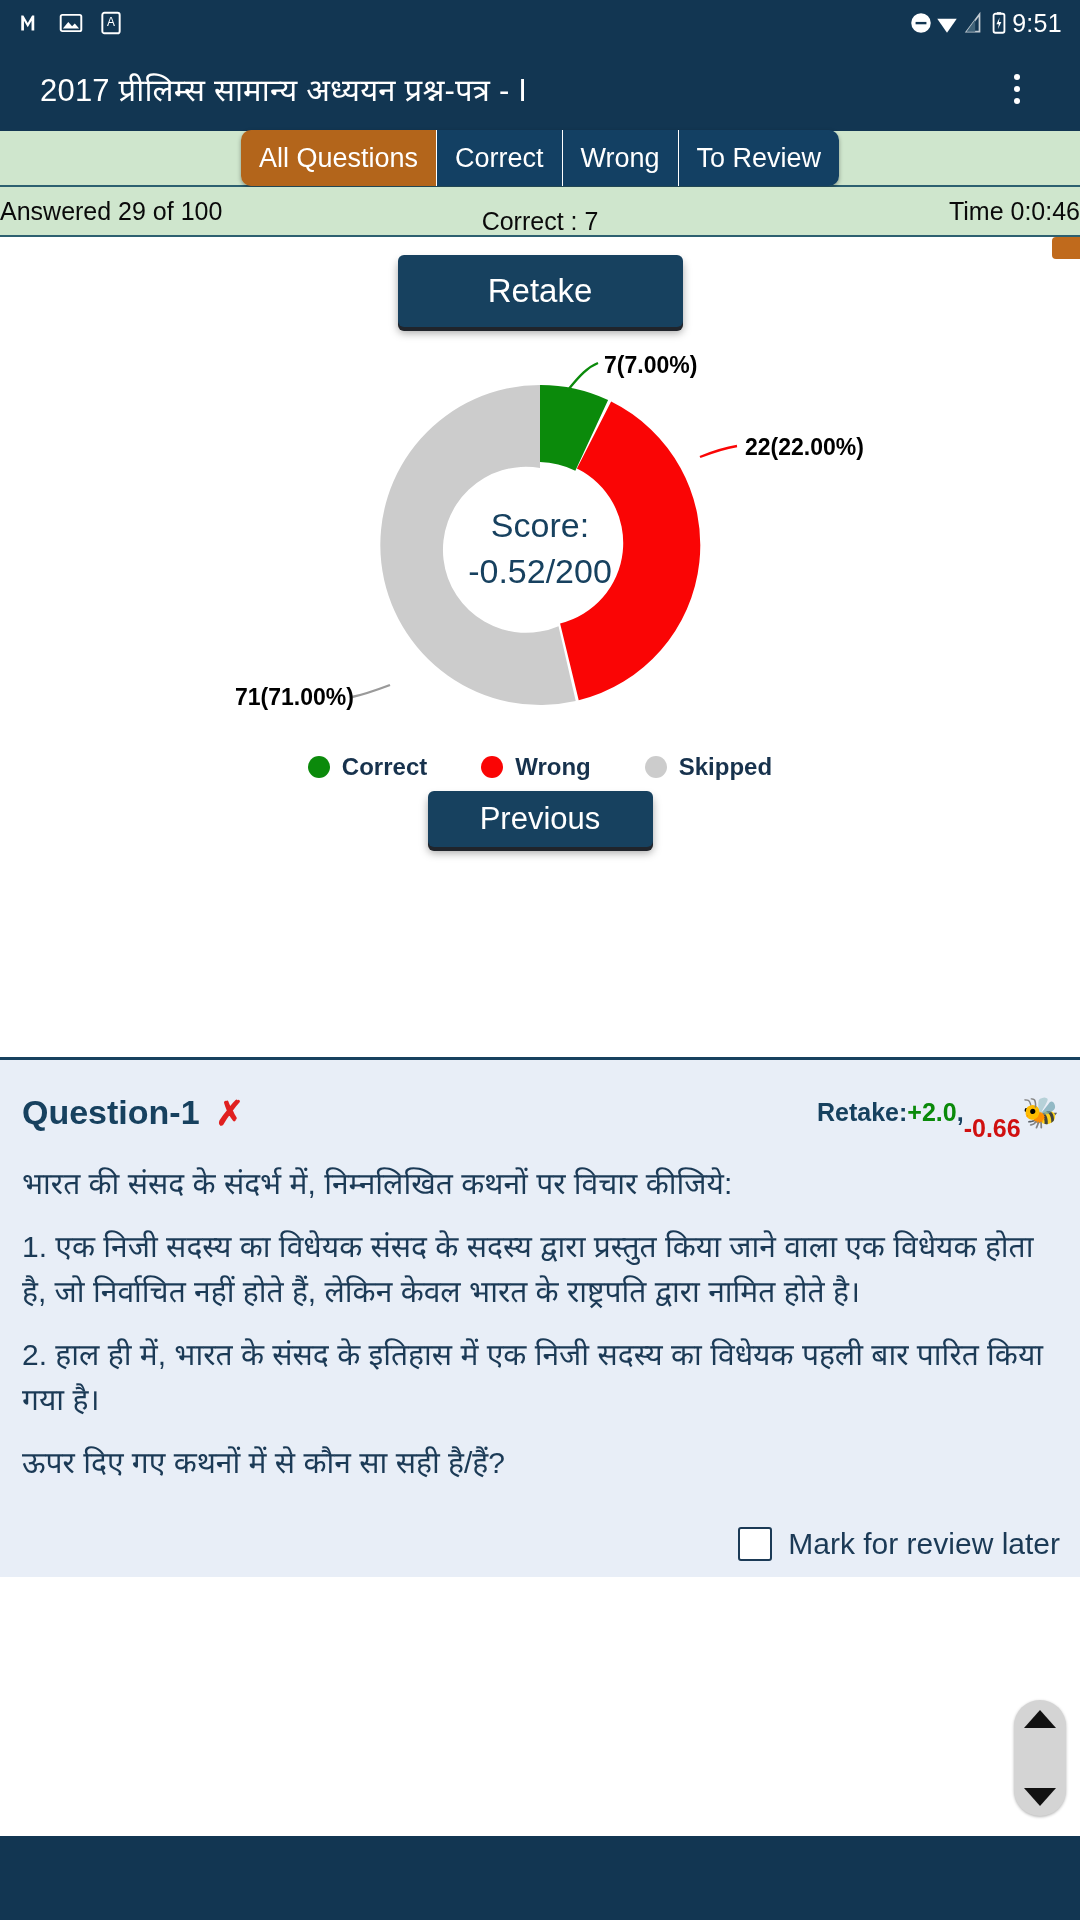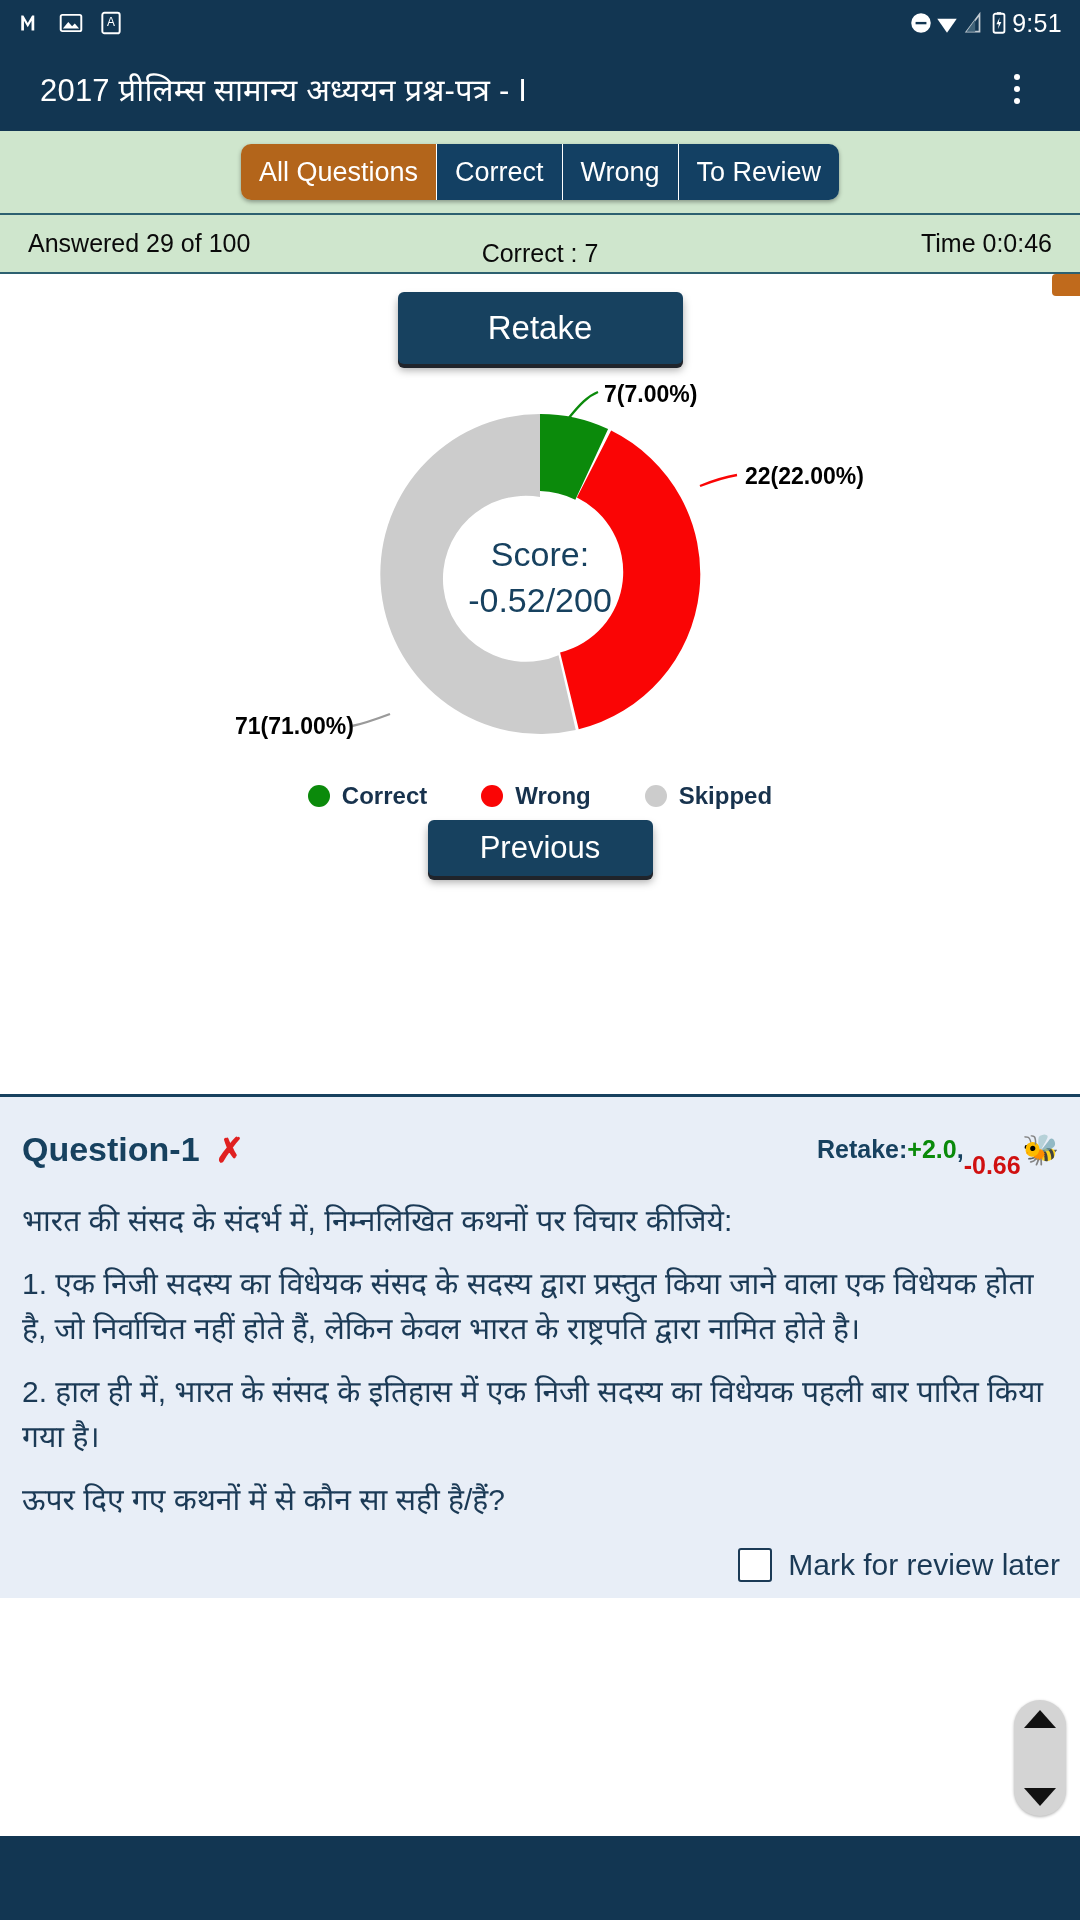--- a/index.html
+++ b/index.html
@@ -31,36 +31,36 @@
     white-space:nowrap; overflow:hidden;
   }
   .overflow-btn{
     margin-left:auto; width:46px; height:56px;
     display:flex; flex-direction:column; align-items:center; justify-content:center; gap:6px;
   }
   .dot{ width:6px; height:6px; border-radius:50%; background:#fff; display:block; }
 
   
   .tabstrip{
-    height:84px; background:#cfe6cd; display:flex; align-items:center;
+    height:56px; background:#cfe6cd; display:flex; align-items:center;
     justify-content:center; border-bottom:2px solid #2d6070;
   }
   .tabgroup{ display:flex; border-radius:10px; overflow:hidden; box-shadow:0 2px 4px rgba(0,0,0,.35); }
   .tab{
     background:#134063; color:#ffffff; font-size:27px;
     padding:0 18px; height:56px; line-height:56px;
     border-right:1px solid #ffffff; white-space:nowrap;
   }
   .tab:last-child{ border-right:none; }
   .tab.active{ background:#b3651b; }
 
   
   .summary{
-    height:59px; background:#cfe6cd; display:flex; align-items:center;
-    padding:0 28px; border-bottom:2px solid #2d6070; position:relative;
+    height:50px; background:#cfe6cd; display:flex; align-items:center;
+    padding:0 0; border-bottom:2px solid #2d6070; position:relative;
   }
   .summary span{ font-size:25px; color:#0a0a0a; }
   .sum-mid{ position:absolute; left:50%; transform:translateX(-50%);margin-top:20px; }
   .sum-right{ margin-left:auto; }
 
   
   .resultpane{
     position:relative; background:#ffffff; height:820px;
     overflow:hidden;
   }
@@ -69,21 +69,21 @@
     background:#c06a1c; border-radius:4px 0 0 4px;
   }
   .btn3d{
     display:block; margin:0 auto; background:#17415f; color:#ffffff;
     border:none; border-radius:6px; text-align:center;
     box-shadow:0 4px 0 #20242b, 0 6px 9px rgba(0,0,0,.35);
   }
   .retake-btn{ margin-top:18px; width:285px; height:72px; font-size:33px; line-height:72px; }
   .prev-btn{ width:225px; height:56px; font-size:31px; line-height:56px; margin-top:10px; }
 
-  .chartwrap{ position:relative; width:1080px; height:400px; margin-top:10px; }
+  .chartwrap{ position:relative; width:1080px; height:400px; margin-top:18px; }
   .chartsvg{ display:block; margin:0 auto; }
 
   .legend{
     display:flex; justify-content:center; align-items:center; gap:54px;
     margin-top:8px;
   }
   .leg-item{ display:flex; align-items:center; gap:12px; }
   .leg-dot{ width:22px; height:22px; border-radius:50%; display:block; }
   .leg-label{ font-size:24px; font-weight:bold; color:#17324d; }
 
@@ -100,21 +100,21 @@
   .marks .pos{ color:#0a8a0a; font-weight:bold; }
   .marks .sep{ color:#17415f; font-weight:bold; }
   .marks .neg{ color:#d01010; font-weight:bold;margin-top:32px; }
   .bug{ font-size:30px; margin-left:2px; }
 
   .qtext{
     font-size:30px; line-height:1.5; color:#1b3a56; margin-top:18px;
   }
   .reviewrow{
     display:flex; align-items:center; justify-content:flex-end;
-    gap:16px; margin-top:26px;text-align:right;
+    gap:16px; margin-top:42px;text-align:right;
   }
   .chk{
     width:34px; height:34px; border:2px solid #1b3a56; background:#ffffff;
     border-radius:3px; display:block;
   }
   .reviewlabel{ font-size:30px; color:#1b3a56; }
 
   
   .options{ background:#f4f9f3; }
   .opt{

